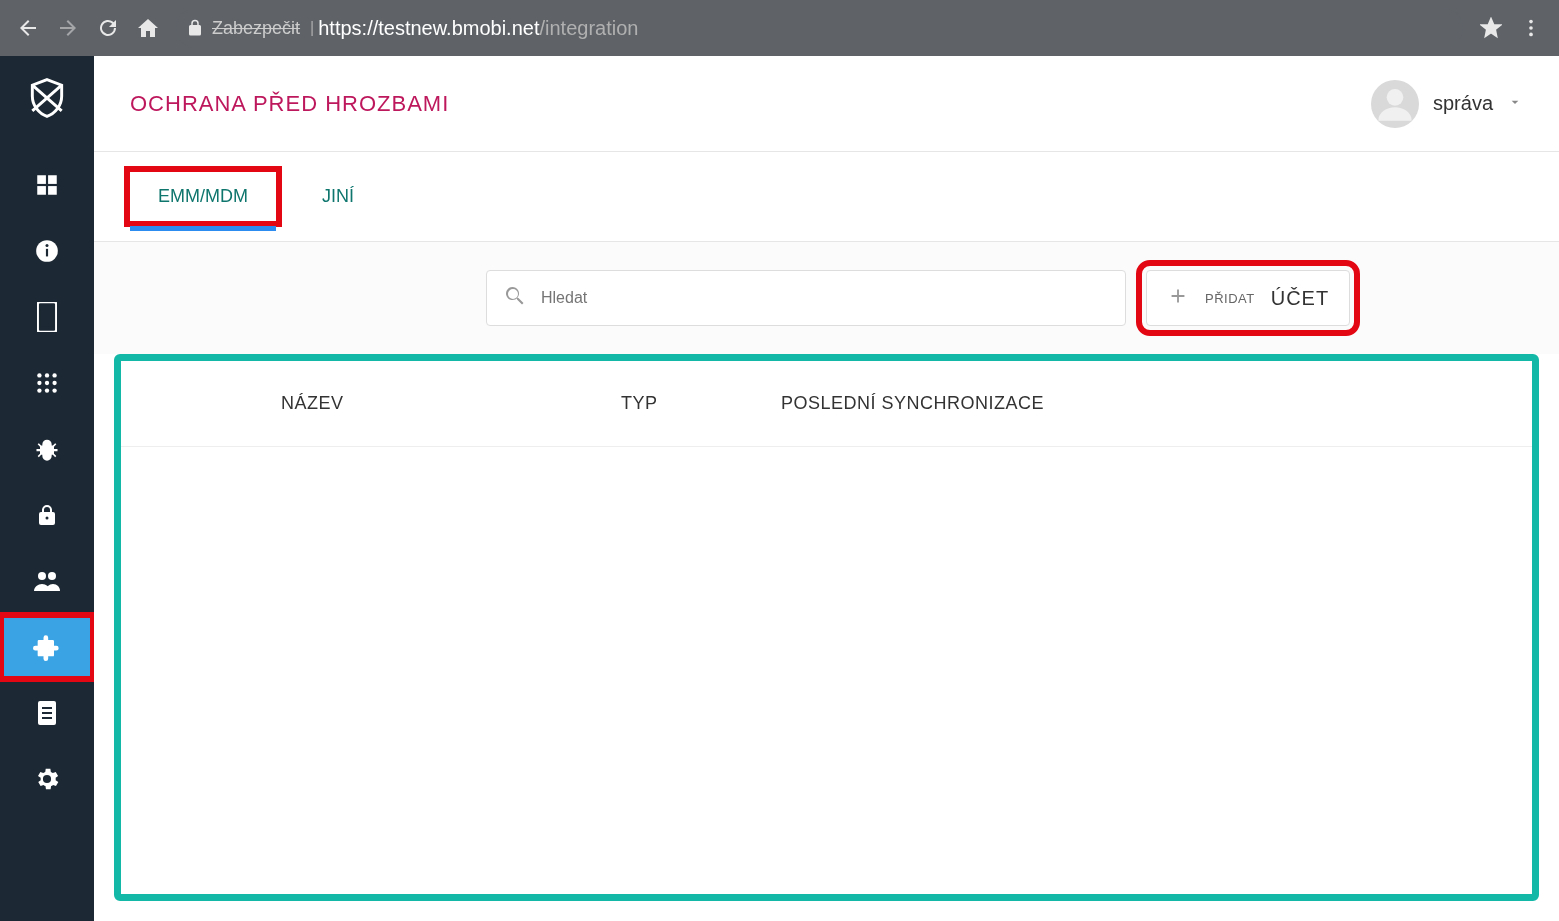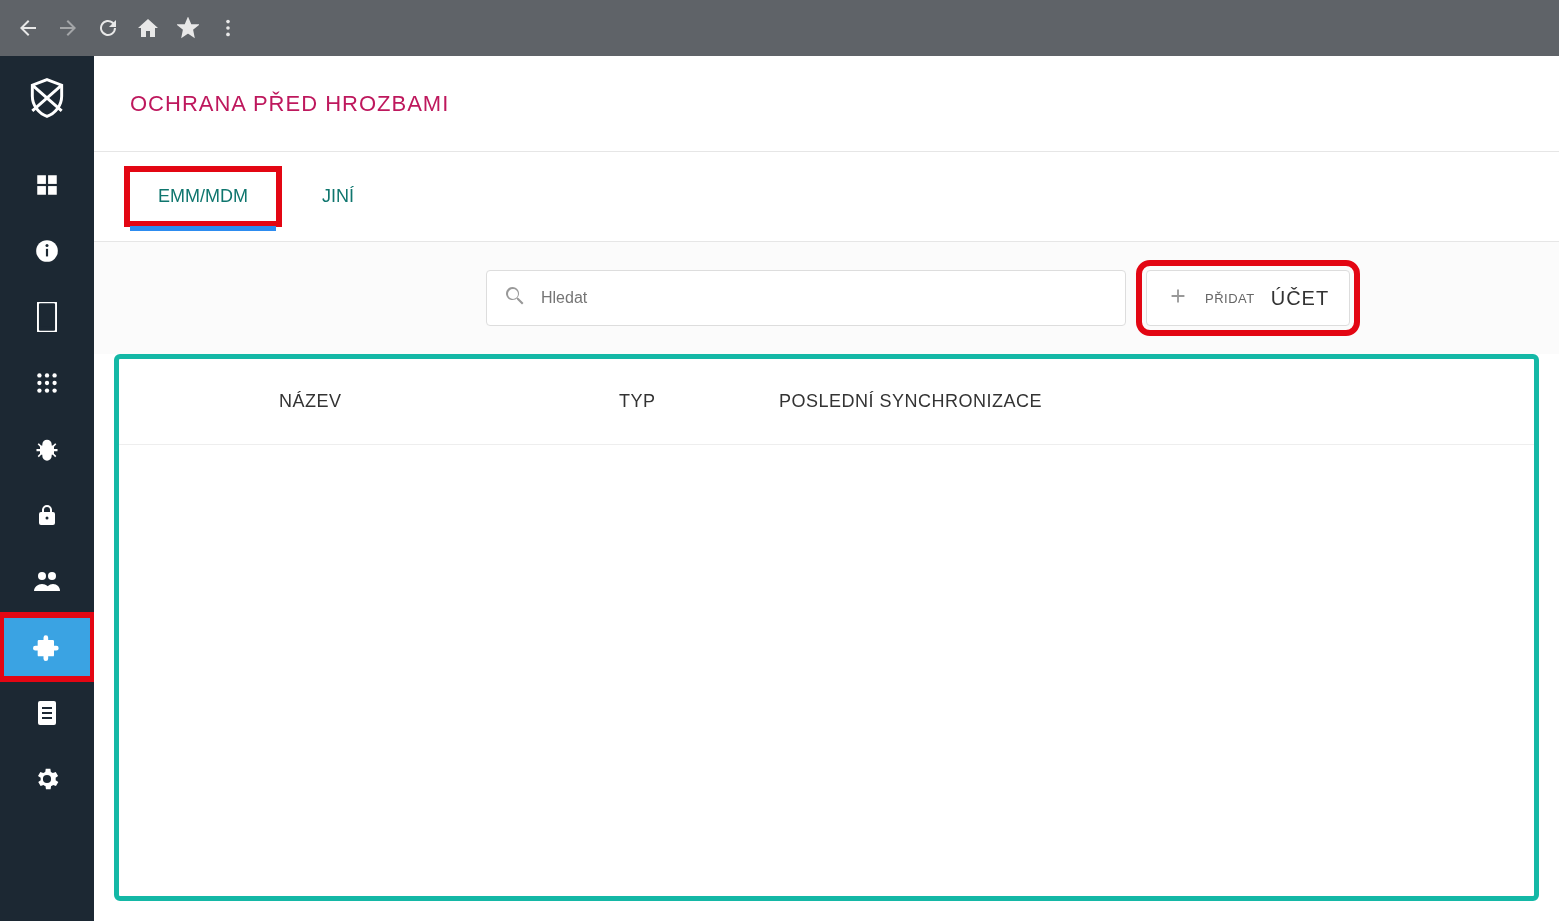--- a/index.html
+++ b/index.html
@@ -36,21 +36,21 @@
   .toolbar { padding: 28px 32px; display:flex; align-items:center; gap: 20px; background:#fbfbfb; }
   .spacer-left { width: 340px; }
   .search { flex: 0 0 640px; height: 56px; border:1px solid #ddd; border-radius:4px; display:flex; align-items:center; padding:0 16px; background:#fff; }
   .search svg { fill:#999; margin-right:14px; }
   .search input { border:none; outline:none; font-size:16px; flex:1; color:#666; background:transparent; }
   .btn { height:56px; border:1px solid #ddd; background:#fff; border-radius:4px; display:flex; align-items:center; padding:0 20px; cursor:pointer; font-size:20px; color:#333; gap:10px; }
   .btn.highlight-red { outline: 6px solid #e30613; outline-offset: 4px; gap: 16px; }
   .btn .small-label { font-size:13px; letter-spacing:0.5px; color:#666; }
   .btn .big-label { font-size:20px; letter-spacing:1px; }
   .flex-spacer { flex: 1; }
-  .panel { margin: 0 20px 20px 20px; border:5px solid #14b8a6; border-radius:6px; flex:1; background:#fff; }
+  .panel { margin: 0 20px 20px 20px; border:7px solid #14b8a6; border-radius:6px; flex:1; background:#fff; }
   .table-header { display:flex; padding: 32px 40px; border-bottom:1px solid #eee; font-size:18px; color:#333; letter-spacing:0.5px; }
   .col-checkbox { width: 120px; }
   .col-name { width: 340px; }
   .col-type { width: 160px; }
   .col-sync { flex:1; }
 </style>
 </head>
 <body>
 
 <div class="browser-chrome">
@@ -66,20 +66,31 @@
   </div>
   <div class="nav-btn">
     <svg width="24" height="24" viewBox="0 0 24 24">
         <path d="M17.65 6.35A8 8 0 1 0 20 12h-2a6 6 0 1 1-1.76-4.24L13 11h7V4z"></path>
       </svg>
   </div>
   <div class="nav-btn">
     <svg width="24" height="24" viewBox="0 0 24 24">
         <path d="M12 3l10 9h-3v9h-5v-6H10v6H5v-9H2z"></path>
       </svg>
+  </div>
+  <div class="address-bar">
+    <span class="lock">
+      <svg width="18" height="18" viewBox="0 0 24 24" fill="#e8e8e8">
+          <path d="M18 8h-1V6a5 5 0 0 0-10 0v2H6a2 2 0 0 0-2 2v10a2 2 0 0 0 2 2h12a2 2 0 0 0 2-2V10a2 2 0 0 0-2-2zM9 6a3 3 0 0 1 6 0v2H9z"></path>
+        </svg>
+    </span>
+    <span class="secure-label">Zabezpečit</span>
+    <span class="pipe">|</span>
+    <span class="url-main">https://testnew.bmobi.net</span>
+      <span class="url-path">/integration</span>
   </div>
   <div class="star-btn">
     <svg width="22" height="22" viewBox="0 0 24 24" fill="none" stroke="#e8e8e8" stroke-width="2">
         <path d="M12 2l3 7h7l-5.5 4.5L18 21l-6-4-6 4 1.5-7.5L2 9h7z"></path>
       </svg>
   </div>
   <div class="menu-btn">
     <svg width="22" height="22" viewBox="0 0 24 24">
         <circle cx="12" cy="5" r="2"></circle>
         <circle cx="12" cy="12" r="2"></circle>
@@ -165,20 +176,34 @@
     <div class="nav-item">
       <svg width="28" height="28" viewBox="0 0 24 24">
           <path d="M19.4 13a7.5 7.5 0 0 0 0-2l2.1-1.6-2-3.5-2.5 1a7.4 7.4 0 0 0-1.7-1l-.4-2.6h-4l-.4 2.6a7.4 7.4 0 0 0-1.7 1l-2.5-1-2 3.5L6.6 11a7.5 7.5 0 0 0 0 2l-2.1 1.6 2 3.5 2.5-1a7.4 7.4 0 0 0 1.7 1l.4 2.6h4l.4-2.6a7.4 7.4 0 0 0 1.7-1l2.5 1 2-3.5zM12 15.5A3.5 3.5 0 1 1 15.5 12 3.5 3.5 0 0 1 12 15.5z"></path>
         </svg>
     </div>
   </div>
 
   <div class="content">
     <div class="header">
       <div class="title">OCHRANA PŘED HROZBAMI</div>
+      <div class="user-menu">
+        <div class="avatar">
+          <svg width="40" height="40" viewBox="0 0 24 24" fill="#f0f0f0">
+              <circle cx="12" cy="8" r="5"></circle>
+              <path d="M2 22c0-5 5-8 10-8s10 3 10 8z"></path>
+            </svg>
+        </div>
+        <span class="user-label">správa</span>
+        <span>
+          <svg width="16" height="16" viewBox="0 0 24 24" fill="#888">
+              <path d="M7 10l5 5 5-5z"></path>
+            </svg>
+        </span>
+      </div>
     </div>
 
     <div class="tabs">
       <div class="tab active highlight-red">
         <span>EMM/MDM</span>
       </div>
       <div class="tab">
         <span>JINÍ</span>
       </div>
     </div>

